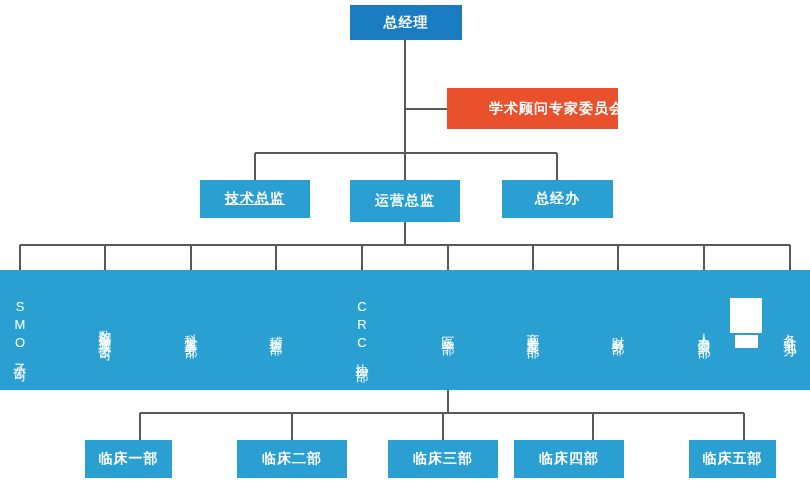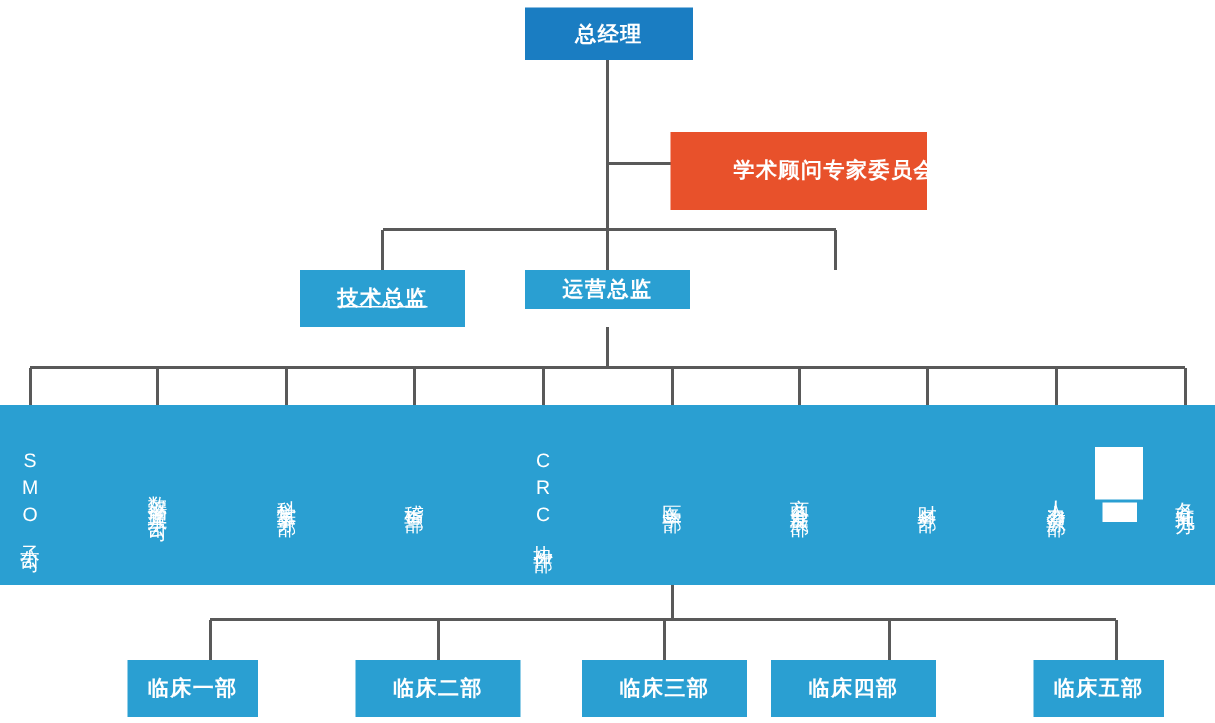--- a/index.html
+++ b/index.html
@@ -83,24 +83,25 @@
     <line x1="140" y1="413" x2="744" y2="413"></line>
     <line x1="140" y1="413" x2="140" y2="440"></line>
     <line x1="292" y1="413" x2="292" y2="440"></line>
     <line x1="443" y1="413" x2="443" y2="440"></line>
     <line x1="593" y1="413" x2="593" y2="440"></line>
     <line x1="744" y1="413" x2="744" y2="440"></line>
   </svg>
 
   <div class="node root" style="left:350px;top:5px;width:112px;height:35px;">总经理</div>
 
-  <div class="node advisory" style="left:447px;top:88px;width:171px;height:52px;padding-left:48px;">学术顾问专家委员会</div>
+  <div class="node advisory" style="left:447px;top:88px;width:171px;height:41px;padding-left:48px;">学术顾问专家委员会</div>
 
   <div class="node" style="left:200px;top:180px;width:110px;height:38px;text-decoration:underline;">技术总监</div>
-  <div class="node" style="left:350px;top:180px;width:110px;height:26px;">运营总监</div>
+  <div class="node" style="left:350px;top:180px;width:110px;height:42px;">运营总监</div>
+  <div class="node" style="left:502px;top:180px;width:111px;height:38px;">总经办</div>
 
   <div class="band">
     <div class="dept-col" style="left:-12px;">SMO子公司</div>
     <div class="dept-col" style="left:73px;">数据管理子公司</div>
     <div class="dept-col" style="left:159px;">科学事务部</div>
     <div class="dept-col" style="left:244px;">稽查部</div>
     <div class="dept-col" style="left:330px;">CRC协作部</div>
     <div class="dept-col" style="left:416px;">医学部</div>
     <div class="dept-col" style="left:501px;">商务发展部</div>
     <div class="dept-col" style="left:586px;">财务部</div>

